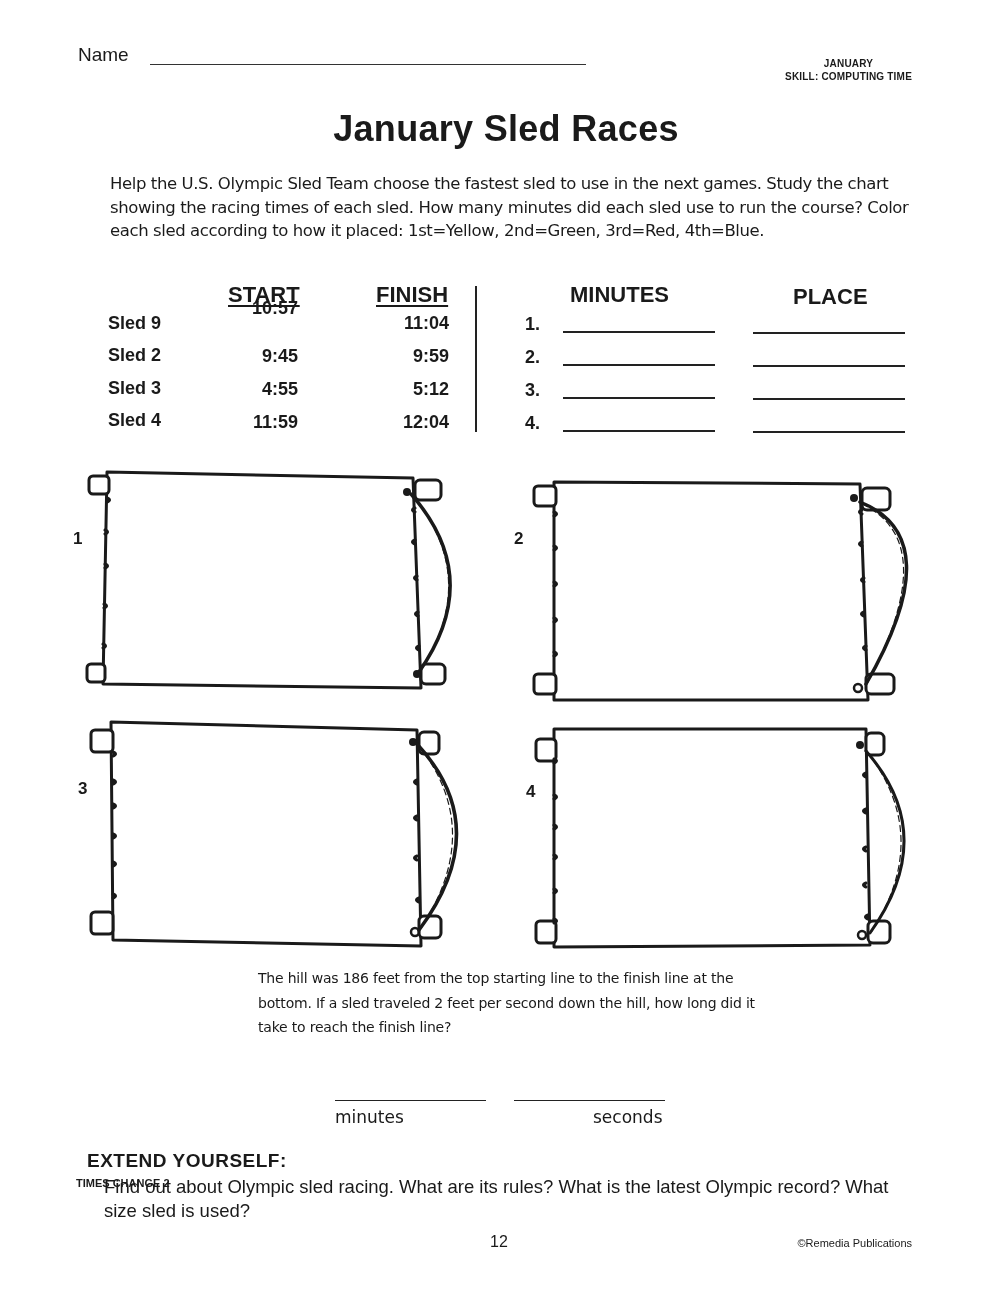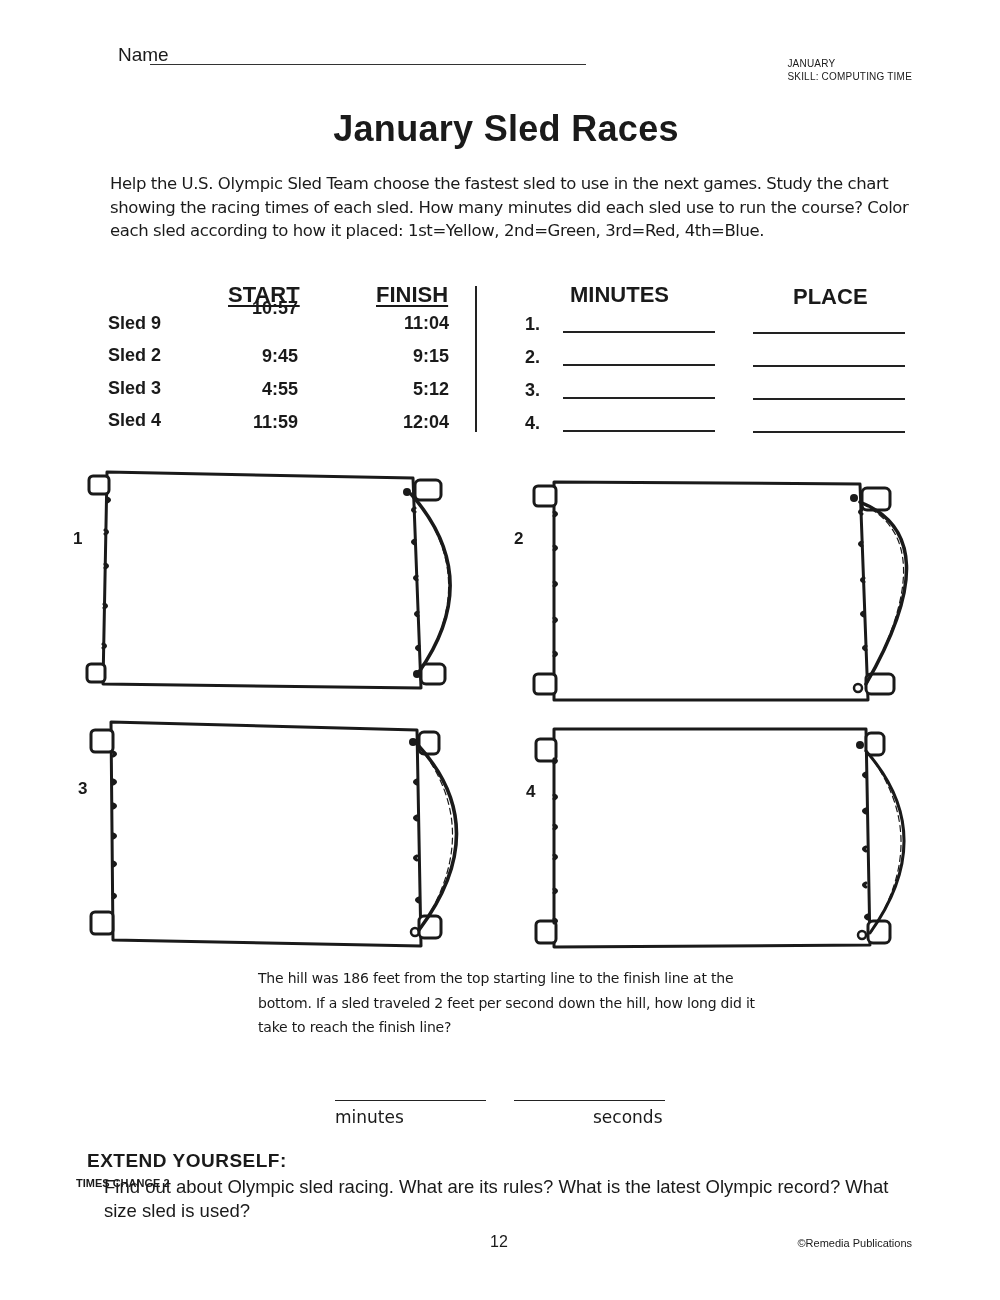--- a/index.html
+++ b/index.html
@@ -1,21 +1,21 @@
 <!DOCTYPE html>
 <html><head>
 <meta charset="utf-8">
 <style>
   html, body { margin: 0; padding: 0; background: #ffffff; }
   body { width: 1000px; height: 1300px; position: relative; overflow: hidden; color: #1a1a1a; font-family: "Liberation Sans", sans-serif; }
   .abs { position: absolute; }
 
-  .name-label { left: 78px; top: 44px; font-size: 19px; margin-left: 40px; }
+  .name-label { left: 78px; top: 44px; font-size: 19px; }
   .name-line { left: 150px; top: 64px; width: 436px; height: 0; border-top: 1.5px solid #333; }
-  .meta { right: 88px; top: 57px; text-align: left; font-size: 10px; font-weight: normal; line-height: 13px; letter-spacing: 0.2px; }
+  .meta { right: 88px; top: 57px; text-align: center; font-size: 10px; font-weight: bold; line-height: 13px; letter-spacing: 0.2px; }
 
   .title { left: 0; width: 1012px; top: 108px; text-align: center; font-size: 36px; font-weight: bold; letter-spacing: 0.3px; }
 
   .intro { left: 110px; top: 172px; width: 800px; font-family: "DejaVu Sans", sans-serif; font-size: 16.5px; line-height: 23.5px; letter-spacing: -0.4px; }
   .th { top: 282px; font-size: 22px; font-weight: bold; text-decoration: underline; text-underline-offset: 3px; }
   .th-start { left: 228px; }
   .th-finish { left: 376px; }
   .th-minutes { left: 570px; top: 282px; text-decoration: none; }
   .th-place { left: 793px; top: 284px; text-decoration: none; }
 
@@ -70,21 +70,21 @@
   <div class="abs row-label" style="top:313px">Sled 9</div>
   <div class="abs start-val" style="top:298px">10:57</div>
   <div class="abs finish-val" style="top:313px">11:04</div>
   <div class="abs num-label" style="top:314px">1.</div>
   <div class="abs blank blank-min" style="top:331px"></div>
   <div class="abs blank blank-place" style="top:332px"></div>
 </div>
 <div>
   <div class="abs row-label" style="top:345px">Sled 2</div>
   <div class="abs start-val" style="top:346px">9:45</div>
-  <div class="abs finish-val" style="top:346px">9:15</div>
+  <div class="abs finish-val" style="top:346px">9:59</div>
   <div class="abs num-label" style="top:347px">2.</div>
   <div class="abs blank blank-min" style="top:364px"></div>
   <div class="abs blank blank-place" style="top:365px"></div>
 </div>
 <div>
   <div class="abs row-label" style="top:378px">Sled 3</div>
   <div class="abs start-val" style="top:379px">4:55</div>
   <div class="abs finish-val" style="top:379px">5:12</div>
   <div class="abs num-label" style="top:380px">3.</div>
   <div class="abs blank blank-min" style="top:397px"></div>

